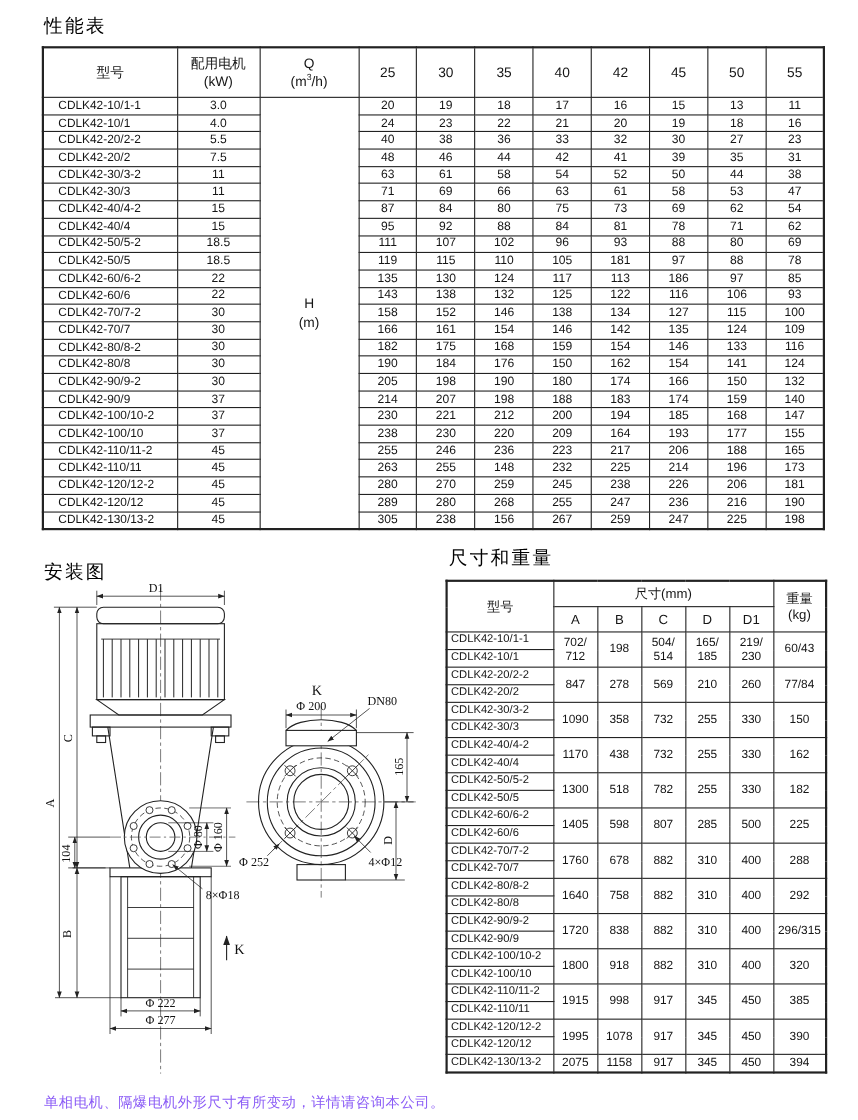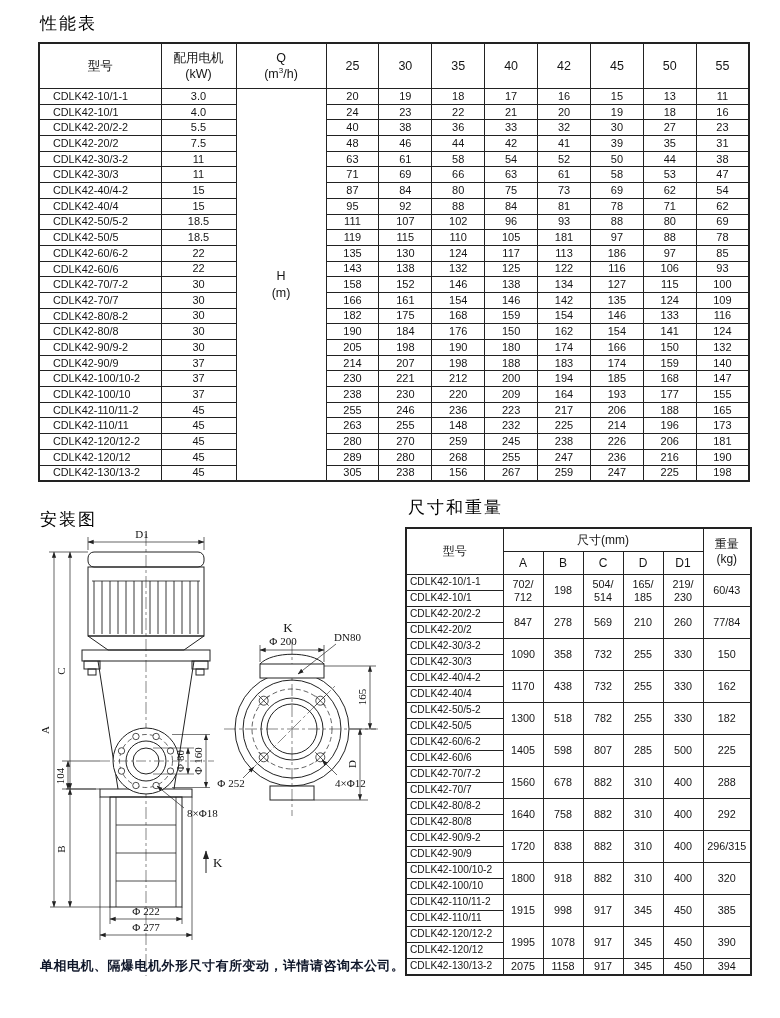--- a/index.html
+++ b/index.html
@@ -40,21 +40,21 @@
   .dim-table tbody td{height:15px;font-size:10.8px;line-height:1;}
   .dim-table td.dm{text-align:left;padding-left:3px;font-size:10.2px;white-space:nowrap;}
   .dim-table td.dv{white-space:pre-line;line-height:1.15;}
   
   .install-svg{position:absolute;left:38px;top:524px;}
   .install-svg text{
     font-family:"Liberation Serif","DejaVu Serif",serif;font-size:11px;fill:#111;
   }
   .install-svg .lbl-big{font-size:13px;}
   .footnote{
-    position:absolute;left:40px;top:957px;font-size:13px;color:#0f172a;letter-spacing:0.5px;font-weight:bold;
+    position:absolute;left:40px;top:993px;font-size:13px;color:#8b5cf6;letter-spacing:0.5px;
   }
 </style>
 </head>
 <body>
 
 <div class="sec-title" style="left:40px;top:12px;">性能表</div>
 
 <table class="perf-table">
   <colgroup>
     <col style="width:122px">
@@ -630,21 +630,21 @@
         <td class="dv" rowspan="2">807</td>
         <td class="dv" rowspan="2">285</td>
         <td class="dv" rowspan="2">500</td>
         <td class="dv" rowspan="2">225</td>
       </tr>
       <tr>
         <td class="dm">CDLK42-60/6</td>
       </tr>
       <tr>
         <td class="dm">CDLK42-70/7-2</td>
-        <td class="dv" rowspan="2">1560</td>
+        <td class="dv" rowspan="2">1760</td>
         <td class="dv" rowspan="2">678</td>
         <td class="dv" rowspan="2">882</td>
         <td class="dv" rowspan="2">310</td>
         <td class="dv" rowspan="2">400</td>
         <td class="dv" rowspan="2">288</td>
       </tr>
       <tr>
         <td class="dm">CDLK42-70/7</td>
       </tr>
       <tr>

